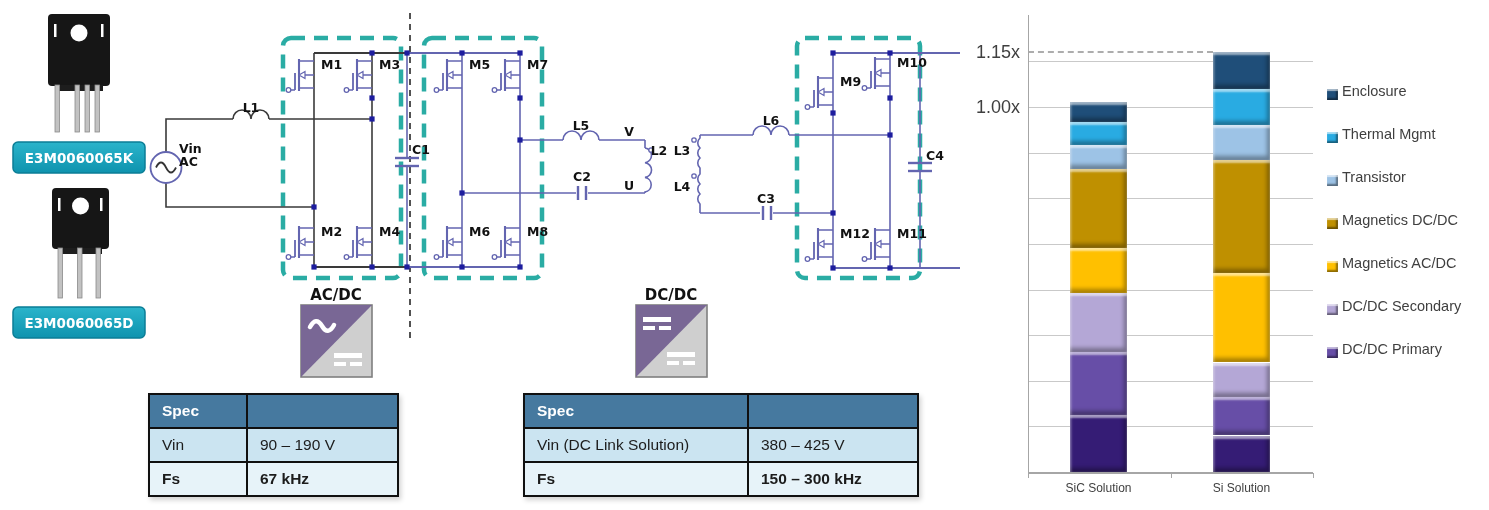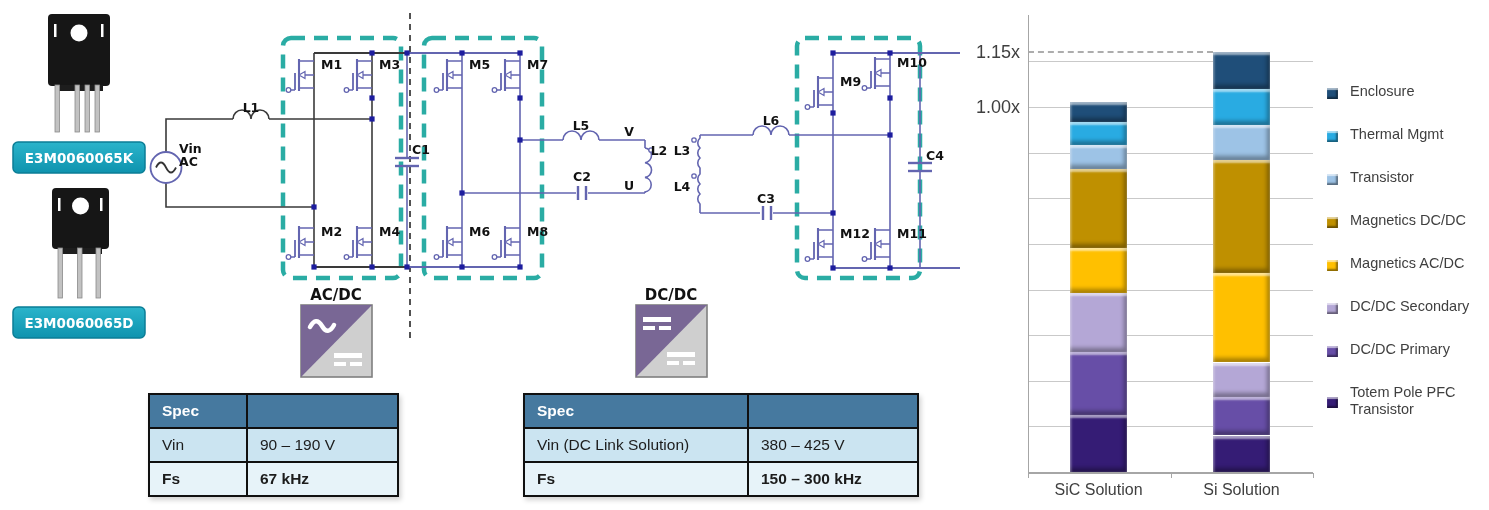--- a/index.html
+++ b/index.html
@@ -19,23 +19,23 @@
   .trow.bold .tcell{font-weight:bold;}
 
   
   .axis{position:absolute;background:#A6A6A6;}
   .gridline{position:absolute;height:1px;background:#C9C9C9;}
   .refline{position:absolute;height:0;border-top:2px dashed #ADADAD;}
   .tick{position:absolute;width:1px;height:5px;background:#A6A6A6;}
   .seg{position:absolute;box-shadow:inset 0 3px 2px rgba(255,255,255,.55),
        inset 2px 0 2px rgba(255,255,255,.22), inset -3px -4px 4px rgba(0,0,0,.35);}
   .ylab{position:absolute;width:58px;text-align:right;font-size:18px;color:#3F3F3F;}
-  .xlab{position:absolute;transform:translateX(-50%);white-space:nowrap;font-size:16px;color:#3F3F3F;}
+  .xlab{position:absolute;transform:translateX(-50%);white-space:nowrap;font-size:12px;color:#3F3F3F;}
   .legend{position:absolute;left:1327px;top:83px;display:flex;flex-direction:column;gap:26px;}
-  .legend-item{display:flex;align-items:center;gap:12px;font-size:14.5px;color:#3F3F3F;
+  .legend-item{display:flex;align-items:flex-end;gap:4px;font-size:14.5px;color:#3F3F3F;
                max-width:152px;line-height:17px;}
   .bullet{width:11px;height:11px;flex:0 0 11px;margin-top:3px;
           box-shadow:inset 0 2px 1px rgba(255,255,255,.6), inset -2px -2px 2px rgba(0,0,0,.45);}
 </style>
 </head>
 <body>
 
 <div class="stage">
   <svg id="schematic-svg" width="965" height="510" viewBox="0 0 965 510" style="position:absolute;left:0;top:0;">
       <defs>
@@ -397,18 +397,14 @@
         <div>Magnetics AC/DC</div>
       </div>
       <div class="legend-item">
         <div class="bullet" style="background: rgb(180, 167, 214);"></div>
         <div>DC/DC Secondary</div>
       </div>
       <div class="legend-item">
         <div class="bullet" style="background: rgb(103, 78, 167);"></div>
         <div>DC/DC Primary</div>
       </div>
-      <div class="legend-item">
-        <div class="bullet" style="background: rgb(53, 28, 117);"></div>
-        <div>Totem Pole PFC Transistor</div>
-      </div>
     </div>
 </div>
 
 </body></html>

